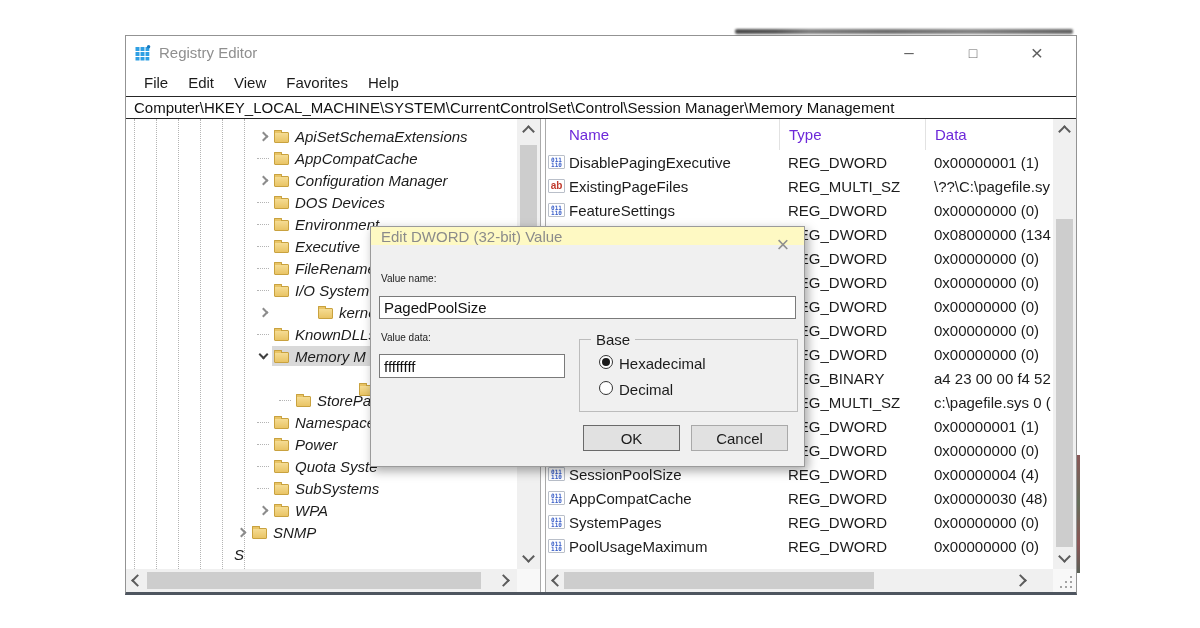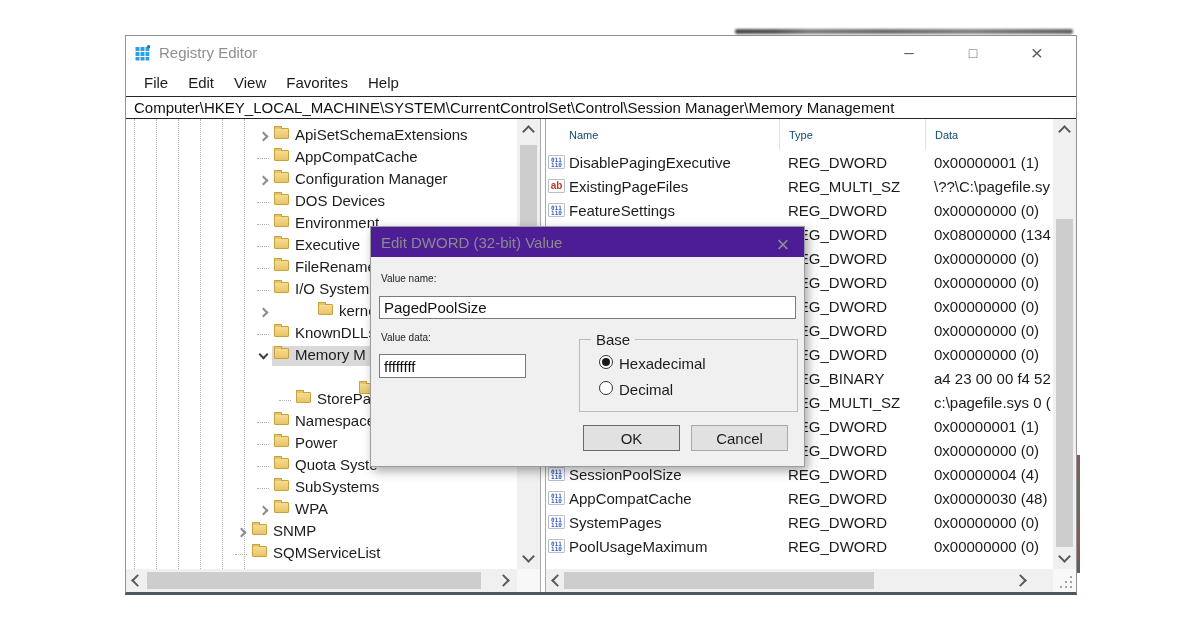--- a/index.html
+++ b/index.html
@@ -29,33 +29,33 @@
   .leftpanel{position:relative;width:415px;height:100%;background:#fff;border-right:1px solid #aaaaaa;}
   .tree-content{position:absolute;left:0;top:0;right:23px;bottom:23px;overflow:hidden;}
   .guides{position:absolute;inset:0;}
   .guide{position:absolute;top:0;bottom:0;border-left:1px dotted #b4b4b4;}
   .trow{position:relative;height:22px;display:flex;align-items:center;white-space:nowrap;}
   .twig{width:18px;height:14px;display:flex;align-items:center;justify-content:center;flex:none;}
   .stub{width:12px;border-top:1px dotted #b4b4b4;}
   .chev{width:7px;height:7px;border-top:2px solid #8c8c8c;border-right:2px solid #8c8c8c;}
   .chev.right{transform:rotate(45deg);}
   .chev.down{border-color:#404040;transform:rotate(135deg);margin-top:-3px;}
-  .tmain{display:flex;flex:1;height:20px;padding-left:2px;}
+  .tmain{display:flex;align-items:center;flex:1;height:20px;padding-left:2px;font-style:italic;}
   .tmain.sel{background:#d9d9d9;}
   .folder{position:relative;width:15px;height:11px;flex:none;margin-right:6px;margin-top:2px;
     background:linear-gradient(180deg,#f5dc93,#e9c465);border:1px solid #c9a23f;border-radius:1px;}
   .folder::before{content:"";position:absolute;top:-3px;left:-1px;width:6px;height:2px;
     background:#e9c465;border:1px solid #c9a23f;border-bottom:none;border-radius:1px 1px 0 0;}
   .tlabel{font-size:15px;color:#1c1c1c;}
 
   
   .rightpanel{position:relative;flex:1;height:100%;background:#fff;border-left:1px solid #aaaaaa;margin-left:4px;}
   .list-content{position:absolute;left:0;top:0;right:23px;bottom:23px;overflow:hidden;}
   .lheader{display:grid;grid-template-columns:233px 146px 1fr;height:31px;align-items:center;}
-  .lheader .hcell{font-size:11px;color:#0c4a6e;padding-left:23px;height:100%;display:flex;align-items:center;}
+  .lheader .hcell{font-size:15px;color:#6d28d9;padding-left:23px;height:100%;display:flex;align-items:center;}
   .lheader .hcell + .hcell{border-left:1px solid #e2e2e2;padding-left:9px;}
   .lrow{display:grid;grid-template-columns:233px 146px 1fr;height:24px;align-items:center;white-space:nowrap;}
   .lname{position:relative;padding-left:23px;font-size:15px;color:#1c1c1c;overflow:hidden;}
   .ltype{padding-left:9px;font-size:15px;color:#1c1c1c;}
   .ldata{padding-left:9px;font-size:15px;color:#1c1c1c;overflow:hidden;}
   .ricon{position:absolute;left:2px;top:50%;transform:translateY(-50%);width:17px;height:14px;background:#fff;
     border:1px solid #b9bfc9;border-radius:1px;display:flex;flex-direction:column;align-items:center;justify-content:center;}
   .ricon.dword{gap:0;}
   .ricon.dword i{font-style:normal;font-family:"DejaVu Sans Mono",monospace;font-size:6px;line-height:5px;color:#3a5fc8;font-weight:bold;letter-spacing:0;}
   .ricon.sz i{font-style:normal;font-size:10px;line-height:10px;color:#c0392b;font-weight:bold;}
@@ -70,21 +70,21 @@
   .sarrow.lt{transform:rotate(-135deg);top:7px;}
   .sarrow.rt{transform:rotate(45deg);top:7px;}
   .vthumb{position:absolute;left:3px;right:3px;background:#cdcdcd;}
   .hthumb{position:absolute;top:3px;bottom:3px;background:#cdcdcd;}
   .grip::after{content:"";position:absolute;right:4px;bottom:4px;width:2px;height:2px;background:#a3a3a3;
     box-shadow:-5px 0 0 #a3a3a3,-10px 0 0 #a3a3a3,0 -5px 0 #a3a3a3,-5px -5px 0 #a3a3a3,0 -10px 0 #a3a3a3;}
 
   
   .dialog{position:absolute;left:370px;top:226px;width:435px;height:241px;background:#f0f0f0;
     border:1px solid #9b9b9b;box-shadow:3px 4px 10px rgba(0,0,0,0.35);z-index:10;}
-  .dlg-titlebar{height:30px;background:#4c1d95;display:flex;align-items:center;padding-left:10px;position:relative;}
+  .dlg-titlebar{height:18px;background:#fef9c3;display:flex;align-items:center;padding-left:10px;position:relative;}
   .dlg-title{font-size:15px;color:#8b8b8b;}
   .dlg-close{position:absolute;right:6px;top:0;width:30px;height:35px;display:flex;align-items:center;justify-content:center;
     color:#8f8f8f;font-size:22px;}
   .dlg-label{position:absolute;font-size:10px;color:#1c1c1c;}
   .dlg-input{position:absolute;border:1px solid #7a7a7a;background:#fff;font-size:15px;color:#111;
     font-family:"Liberation Sans","DejaVu Sans",sans-serif;padding:0 4px;outline:none;}
   .groupbox{position:absolute;left:208px;top:112px;width:219px;height:73px;border:1px solid #bcbcbc;}
   .grouplabel{position:absolute;left:220px;top:104px;background:#f0f0f0;padding:0 5px;font-size:15px;color:#1c1c1c;}
   .radio-row{position:absolute;display:flex;align-items:flex-start;gap:6px;}
   .radio{width:14px;height:14px;border:1px solid #333;border-radius:50%;background:#fff;position:relative;flex:none;}
@@ -323,29 +323,20 @@
               <div class="trow" style="padding-left: 106px;">
                 <span class="twig">
                   <span class="chev right"></span>
                 </span>
                 <span class="tmain">
                   <span class="folder"></span>
                   <span class="tlabel">SNMP</span>
                 </span>
               </div>
               <div class="trow" style="padding-left: 106px;">
-                <span class="twig">
-                  <span class="stub"></span>
-                </span>
-                <span class="tmain">
-                  <span class="folder"></span>
-                  <span class="tlabel">SQMServiceList</span>
-                </span>
-              </div>
-              <div class="trow" style="padding-left: 106px;">
                 <span class="tmain">
                   <span class="tlabel">S</span>
                 </span>
               </div>
             </div>
         </div>
         <div class="vscroll">
           <span class="sarrow up" style="top:8px;"></span>
           <div class="vthumb" style="top:26px;height:140px;"></div>
           <span class="sarrow dn" style="bottom:8px;"></span>
@@ -491,21 +482,21 @@
   </div>
 
   <div class="dialog">
     <div class="dlg-titlebar">
       <span class="dlg-title">Edit DWORD (32-bit) Value</span>
       <span class="dlg-close">×</span>
     </div>
     <span class="dlg-label" style="left:10px;top:46px;">Value name:</span>
     <input class="dlg-input" style="left: 8px; top: 69px; width: 417px; height: 23px;" type="text" value="PagedPoolSize">
     <span class="dlg-label" style="left:10px;top:105px;">Value data:</span>
-    <input class="dlg-input" style="left: 8px; top: 127px; width: 147px; height: 24px;" type="text" value="ffffffff">
+    <input class="dlg-input" style="left: 8px; top: 127px; width: 186px; height: 24px;" type="text" value="ffffffff">
     <div class="groupbox"></div>
     <span class="grouplabel">Base</span>
     <div>
         <div class="radio-row" style="left: 228px; top: 128px;">
           <span class="radio on"></span>
           <span class="radio-label">Hexadecimal</span>
         </div>
         <div class="radio-row" style="left: 228px; top: 154px;">
           <span class="radio"></span>
           <span class="radio-label">Decimal</span>

